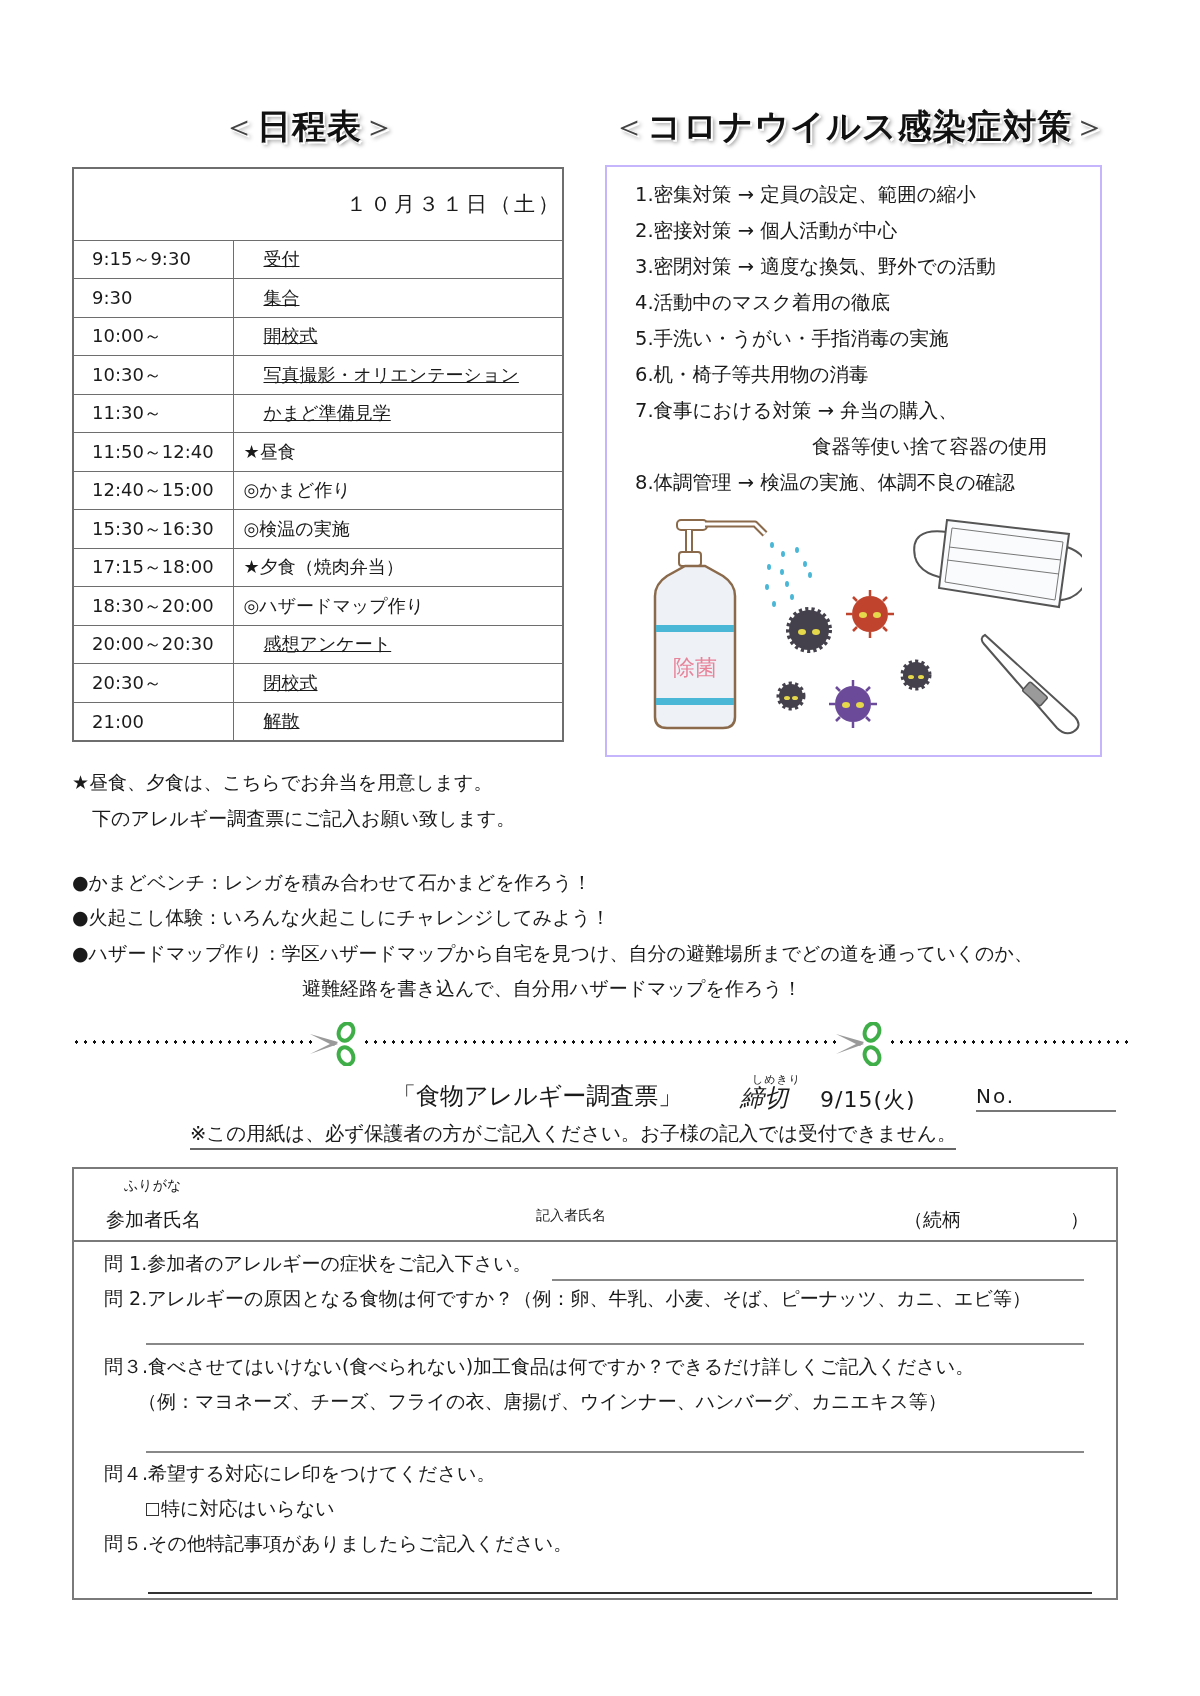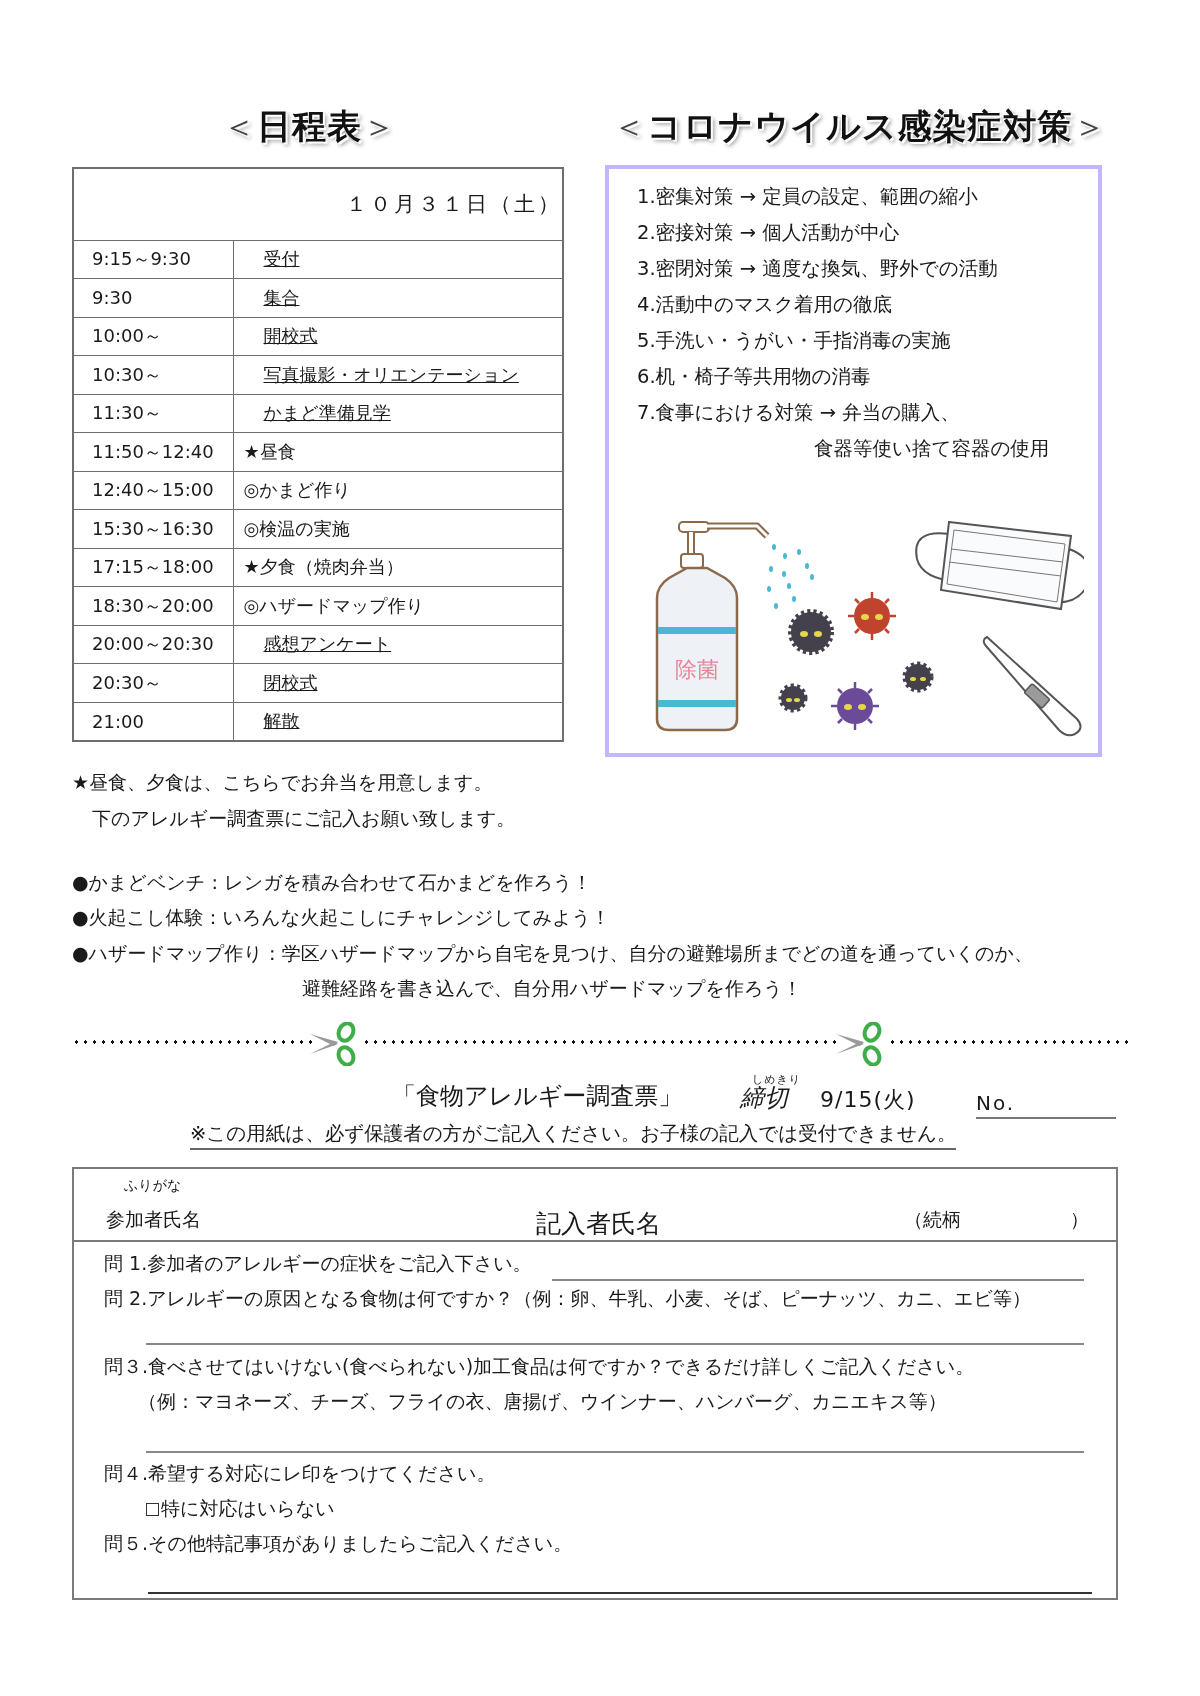--- a/index.html
+++ b/index.html
@@ -51,21 +51,21 @@
     letter-spacing: 3px;
   }
 
   .note { position: absolute; font-size: 19px; white-space: nowrap; }
 
   
   .corona-box {
     position: absolute;
     left: 605px; top: 165px;
     width: 497px; height: 592px;
-    border: 4px solid #c4b5fd;
+    border: 2px solid #c4b5fd;
   }
   .corona-list { position: absolute; left: 28px; top: 10px; }
   .corona-item { font-size: 19.5px; height: 36px; line-height: 36px; white-space: nowrap; }
   .corona-item.cont { padding-left: 177px; }
 
   .illus { position: absolute; left: 20px; top: 345px; width: 455px; height: 235px; }
 
   
   .bullet-line { position: absolute; left: 72px; font-size: 19px; white-space: nowrap; }
 
@@ -78,41 +78,41 @@
   }
   .scissors { position: absolute; top: 1022px; width: 52px; height: 44px; }
 
   
   .form-title { position: absolute; top: 1080px; font-size: 24px; white-space: nowrap; }
   .deadline-ruby { position: absolute; top: 1072px; left: 752px; font-size: 11px; letter-spacing: 1px; }
   .deadline-label { position: absolute; top: 1082px; left: 740px; font-size: 24px; font-style: italic; }
   .deadline-date { position: absolute; top: 1085px; left: 820px; font-size: 22px; letter-spacing: 1px; }
   .no-field {
     position: absolute; top: 1084px; left: 976px; width: 140px;
-    border-bottom: 2px solid #777; font-size: 20px; letter-spacing: 2px; padding-bottom: 2px; margin-top: 7px;
+    border-bottom: 2px solid #777; font-size: 20px; letter-spacing: 2px; padding-bottom: 2px;
   }
   .warning {
     position: absolute; top: 1120px; left: 190px;
     font-size: 19.5px; white-space: nowrap;
     border-bottom: 2px solid #666; padding-bottom: 1px;
   }
 
   
   .form-box {
     position: absolute; left: 72px; top: 1167px;
     width: 1046px; height: 433px;
     border: 2px solid #7a7a7a;
   }
   .name-row {
     position: absolute; left: 0; top: 0; width: 100%; height: 73px;
     border-bottom: 2px solid #7a7a7a;
   }
   .furigana { position: absolute; left: 50px; top: 8px; font-size: 14px; }
   .participant-label { position: absolute; left: 32px; top: 38px; font-size: 19px; }
-  .writer-label { position: absolute; left: 462px; top: 38px; font-size: 25px; }
+  .writer-label { position: absolute; left: 462px; top: 38px; font-size: 14px; }
   .relation-open { position: absolute; left: 830px; top: 38px; font-size: 19px; }
   .relation-close { position: absolute; left: 996px; top: 38px; font-size: 19px; }
 
   .q { position: absolute; left: 30px; font-size: 19px; white-space: nowrap; }
   .answer-line { position: absolute; height: 0; border-top: 2px solid #888; }
   .checkbox-opt { display: inline-flex; align-items: center; margin-right: 22px; }
   .box-glyph { display: inline-block; width: 13px; height: 13px; border: 1.5px solid #333; margin-right: 2px; }
 </style>
 </head>
 <body>
@@ -191,20 +191,21 @@
 <div class="corona-box">
   <div class="corona-list">
     <div class="corona-item">1.密集対策 → 定員の設定、範囲の縮小</div>
     <div class="corona-item">2.密接対策 → 個人活動が中心</div>
     <div class="corona-item">3.密閉対策 → 適度な換気、野外での活動</div>
     <div class="corona-item">4.活動中のマスク着用の徹底</div>
     <div class="corona-item">5.手洗い・うがい・手指消毒の実施</div>
     <div class="corona-item">6.机・椅子等共用物の消毒</div>
     <div class="corona-item">7.食事における対策 → 弁当の購入、</div>
     <div class="corona-item cont">食器等使い捨て容器の使用</div>
+    <div class="corona-item">8.体調管理 → 検温の実施、体調不良の確認</div>
   </div>
 
   <svg class="illus" viewBox="0 0 455 235">
 
     <g>
       <rect x="50" y="8" width="30" height="10" rx="4" fill="#fff" stroke="#8a6a4a" stroke-width="2"></rect>
       <path d="M62 18 L62 40" stroke="#8a6a4a" stroke-width="8" fill="none"></path>
       <path d="M62 18 L62 40" stroke="#fff" stroke-width="4" fill="none"></path>
       <path d="M78 12 L128 12 L138 22" stroke="#8a6a4a" stroke-width="7" fill="none" stroke-linejoin="round"></path>
       <path d="M78 12 L128 12 L138 22" stroke="#fff" stroke-width="3" fill="none" stroke-linejoin="round"></path>

